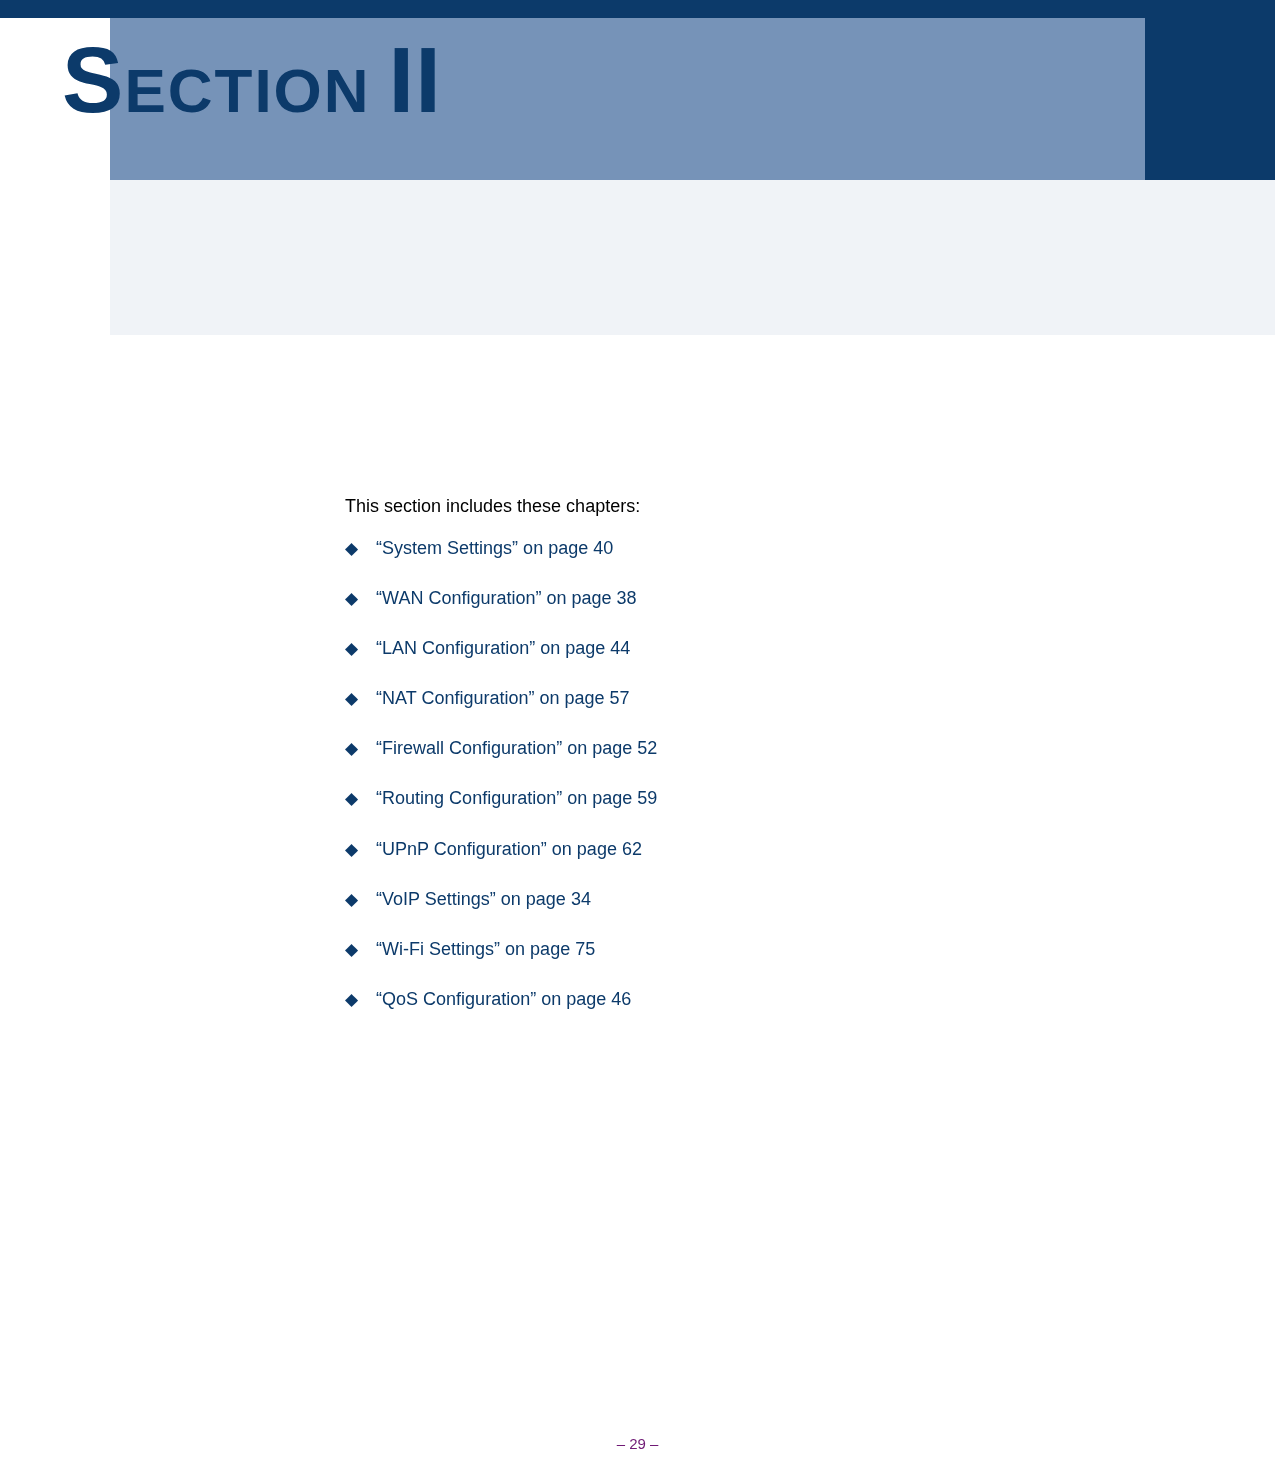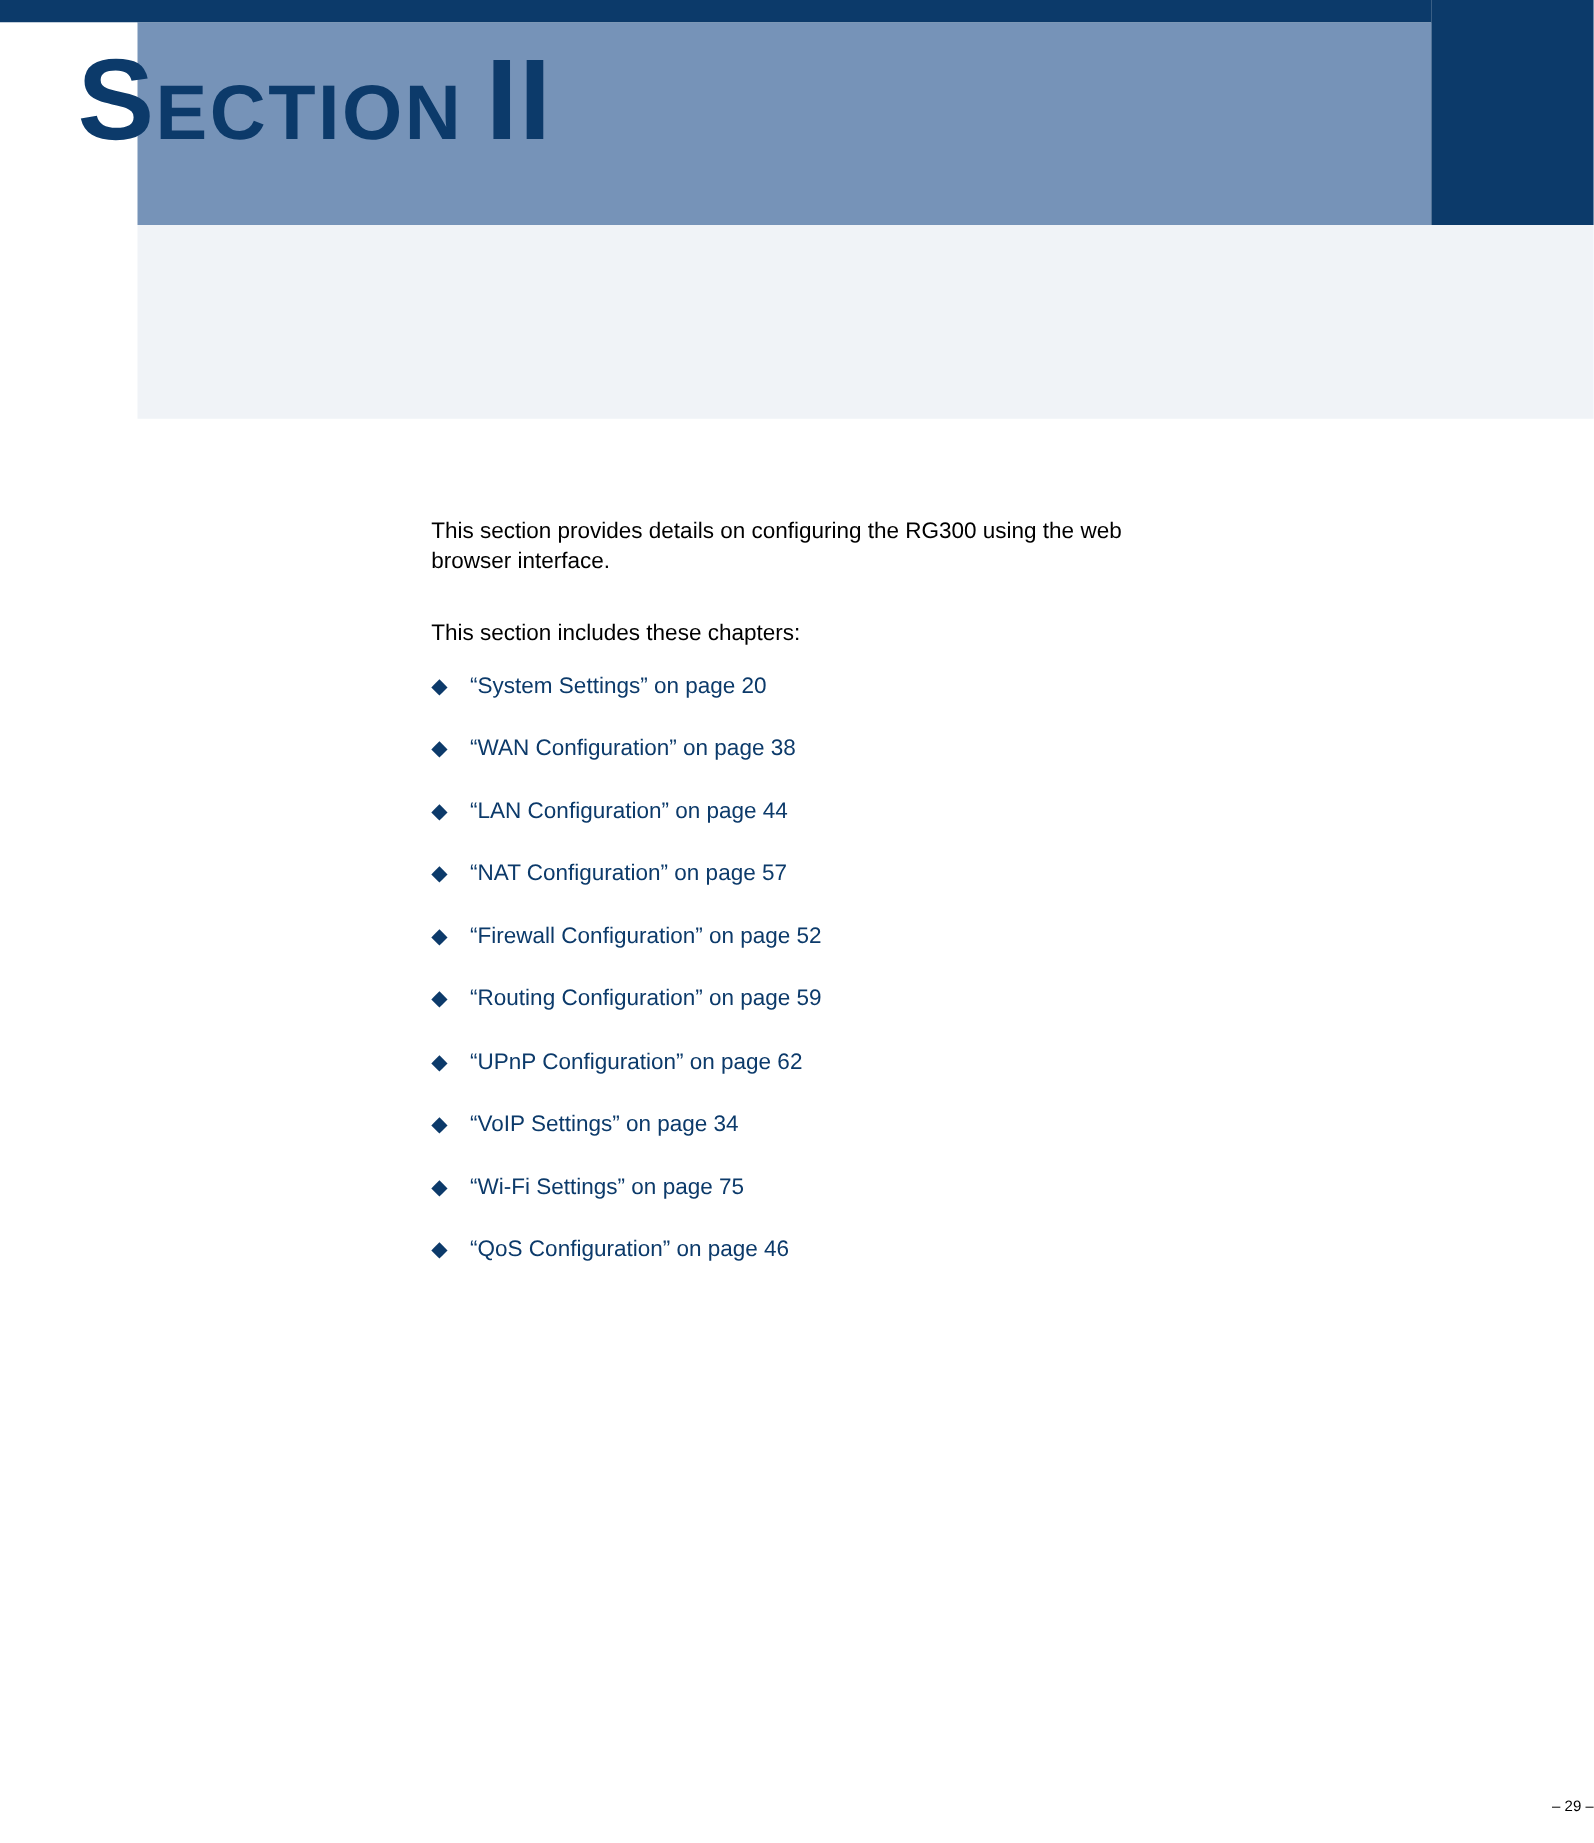--- a/index.html
+++ b/index.html
@@ -37,45 +37,44 @@
   .sub-title .sp { display: inline-block; width: 14px; }
 
   .body-text { position: absolute; left: 345px; top: 412px; width: 560px; font-size: 18px; line-height: 1.35; color: #000; }
   .includes-line { position: absolute; left: 345px; top: 496px; font-size: 18px; }
 
   .chapter-list { position: absolute; left: 345px; top: 538px; width: 600px; }
   .chapter-item { display: flex; align-items: flex-start; margin-bottom: 28px; }
   .bullet { color: #0c3a6a; font-size: 17px; margin-right: 18px; line-height: 1.3; flex-shrink: 0; }
   .chapter-link { color: #0c3a6a; font-size: 18px; cursor: pointer; }
 
-  .footer { position: absolute; left: 0; bottom: 22px; width: 1275px; text-align: right; font-size: 12px; color: #000000; }
+  .footer { position: absolute; left: 0; bottom: 22px; width: 1275px; text-align: center; font-size: 15px; color: #701a75; }
 </style>
 </head>
 <body>
 
 <div class="page">
 
   <div class="top-dark-bar"></div>
   <div class="top-right-dark"></div>
   <div class="white-left"></div>
   <div class="blue-block"></div>
 
   <div class="section-title">
     <span class="big">S</span><span class="rest" id="section-word-rest">ECTION</span><span class="sp"></span><span class="big">II</span>
   </div>
 
   <div class="pale-band"></div>
 
-  <div class="body-text">This section provides details on configuring the RG300 using the web browser interface.</div>
   <div class="includes-line">This section includes these chapters:</div>
 
   <div class="chapter-list" id="chapter-list">
       <div class="chapter-item">
         <span class="bullet">◆</span>
-        <span class="chapter-link">“System Settings” on page 20</span>
+        <span class="chapter-link">“System Settings” on page 40</span>
       </div>
       <div class="chapter-item">
         <span class="bullet">◆</span>
         <span class="chapter-link">“WAN Configuration” on page 38</span>
       </div>
       <div class="chapter-item">
         <span class="bullet">◆</span>
         <span class="chapter-link">“LAN Configuration” on page 44</span>
       </div>
       <div class="chapter-item">

